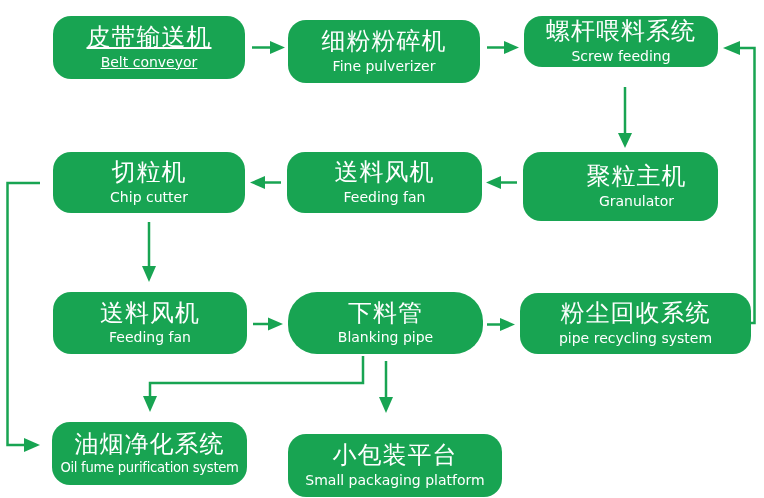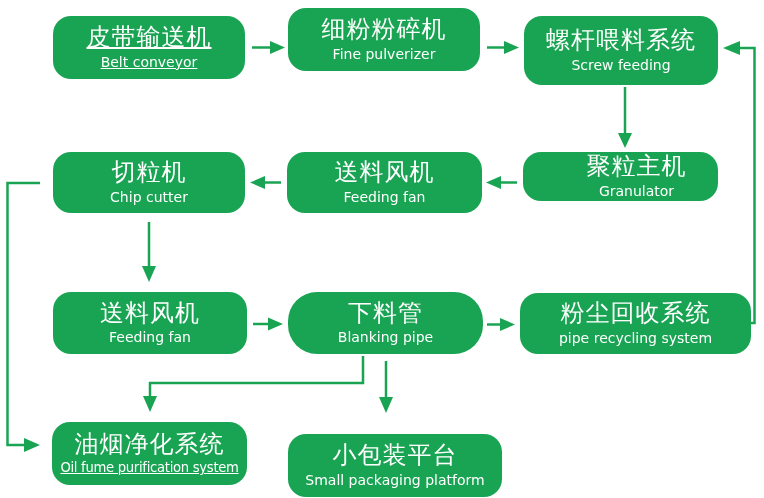--- a/index.html
+++ b/index.html
@@ -27,28 +27,28 @@
     line-height:1.15;
     letter-spacing:1px;
     white-space:nowrap;
   }
   .en{
     font-size:14px;
     line-height:1.2;
     margin-top:2px;
     white-space:nowrap;
   }
-  .en-tight{font-size:13.2px;letter-spacing:-0.3px;text-decoration:underline;}
+  .en-tight{font-size:13.2px;letter-spacing:-0.3px;}
   
   .n0{left:53px;top:16px;width:192px;height:63px;text-decoration:underline;}
-  .n1{left:288px;top:8px;width:192px;height:63px;}
-  .n2{left:524px;top:16px;width:194px;height:69px;}
+  .n1{left:288px;top:20px;width:192px;height:63px;}
+  .n2{left:524px;top:16px;width:194px;height:51px;}
   .n3{left:53px;top:152px;width:192px;height:61px;text-align:right;}
   .n4{left:287px;top:152px;width:195px;height:61px;}
-  .n5{left:523px;top:152px;width:195px;height:49px;padding-left:36px;}
+  .n5{left:523px;top:152px;width:195px;height:69px;padding-left:36px;}
   .n6{left:53px;top:292px;width:194px;height:62px;}
   .n7{left:288px;top:292px;width:195px;height:62px;border-radius:29px;}
   .n8{left:520px;top:293px;width:231px;height:61px;}
   .n9{left:52px;top:422px;width:195px;height:63px;}
   .n10{left:288px;top:434px;width:214px;height:63px;}
   .arrows{
     position:absolute;left:0;top:0;width:764px;height:498px;
     pointer-events:none;
   }
   .arrows line,.arrows path{stroke:var(--green,#18a452);stroke-width:2.5;fill:none;}

